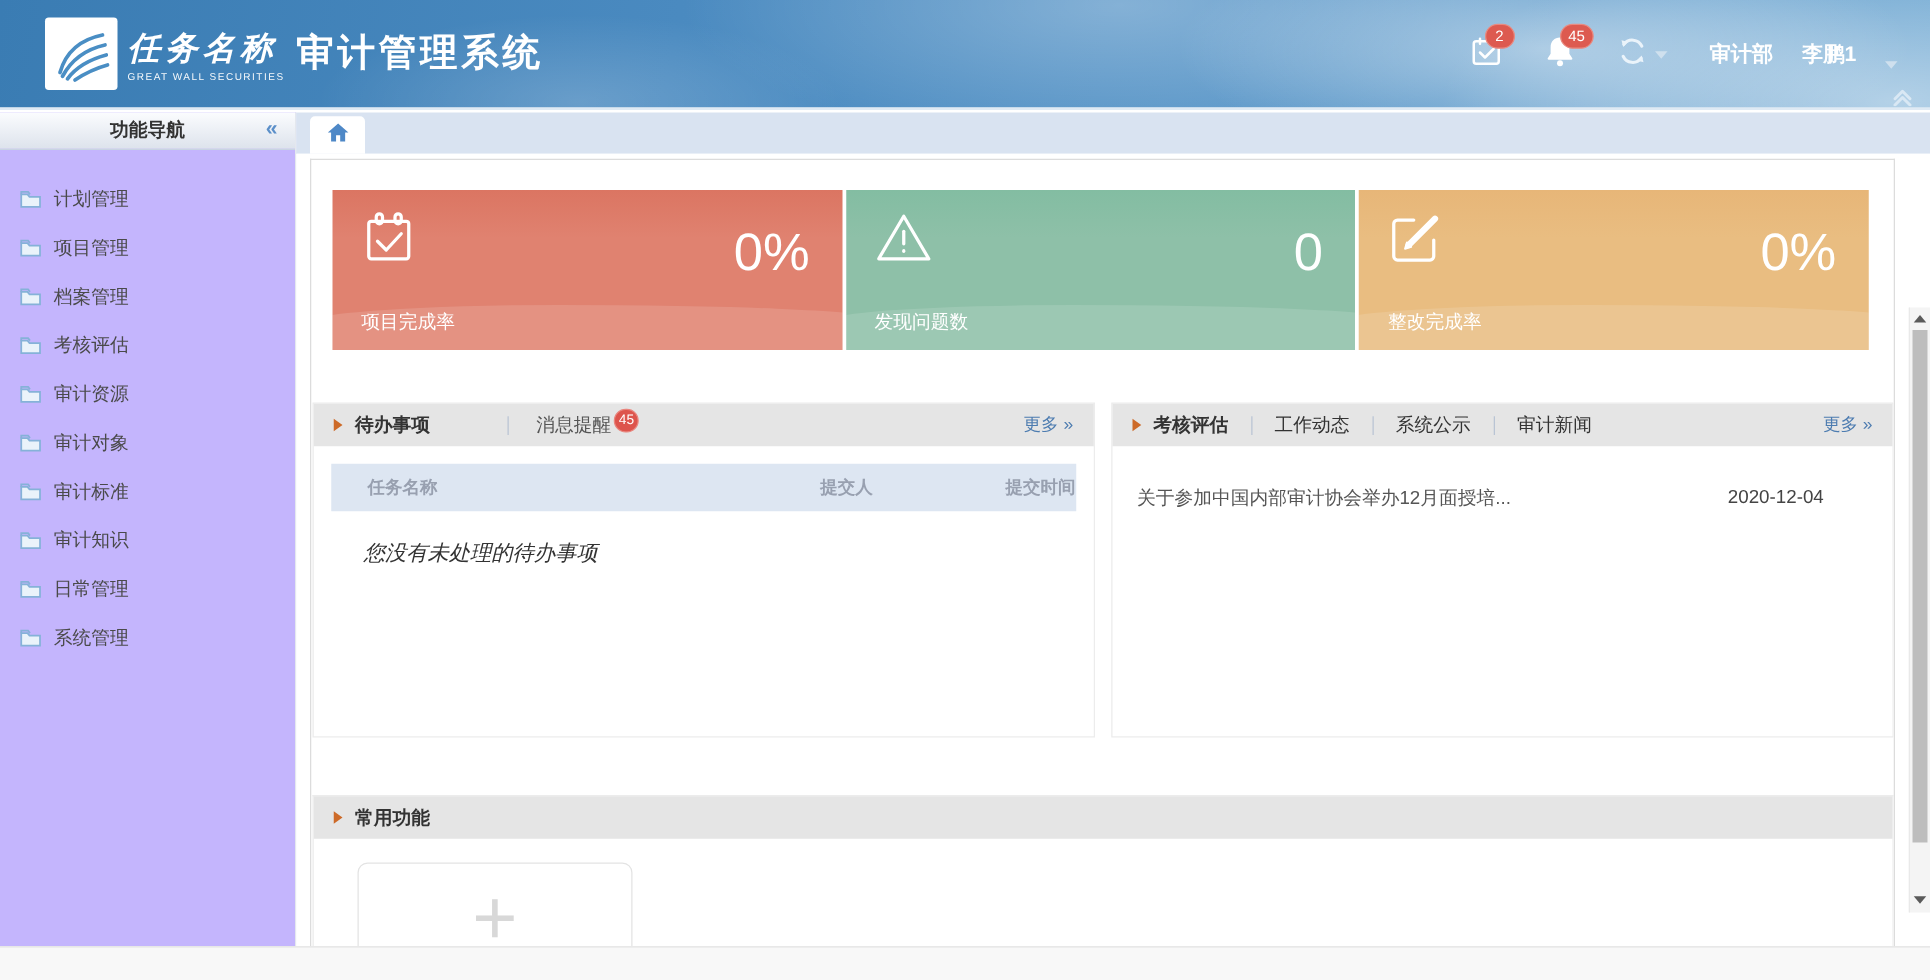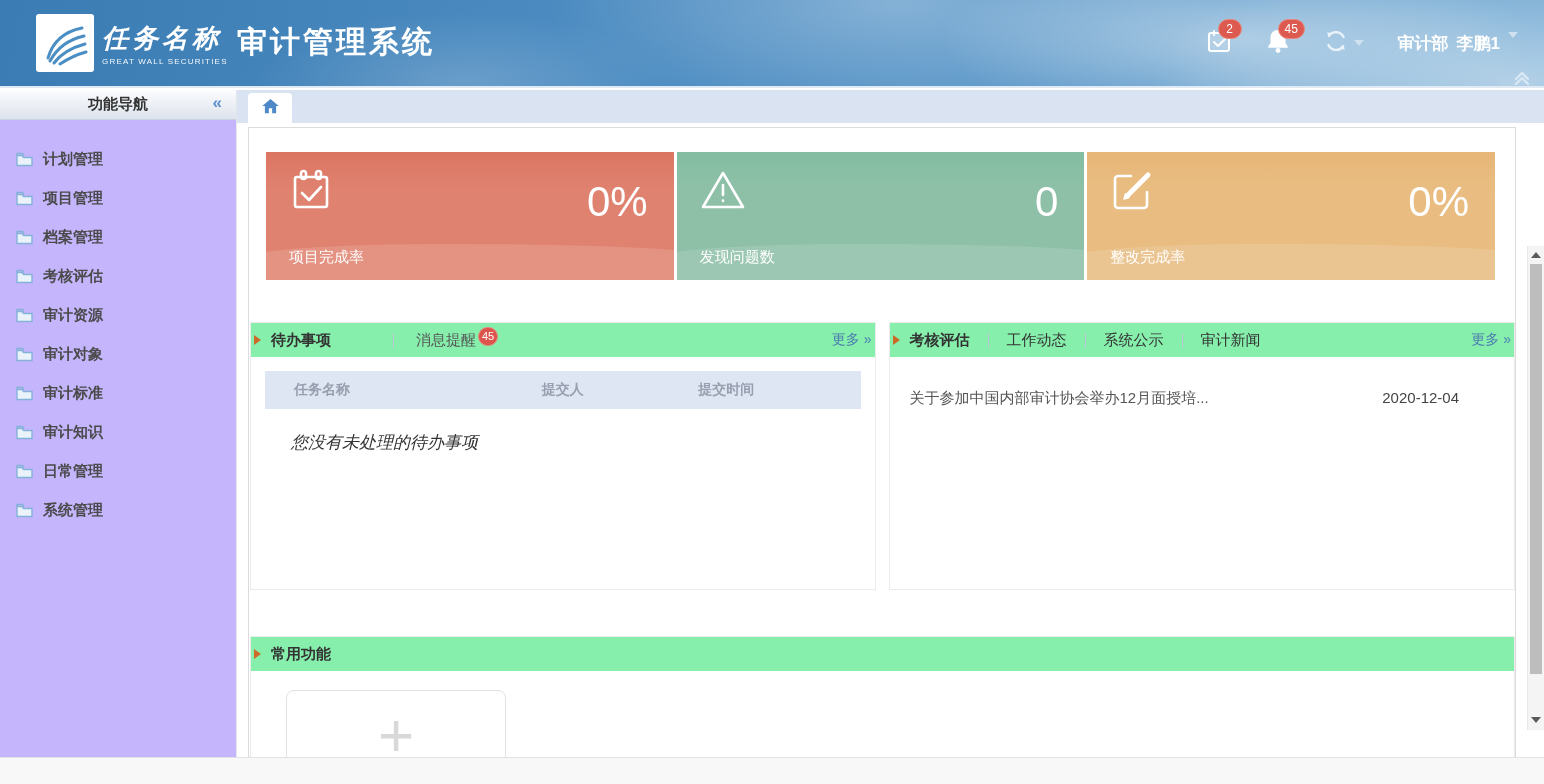--- a/index.html
+++ b/index.html
@@ -22,29 +22,29 @@
   .brand-cn { font-family:"Liberation Serif","DejaVu Serif",serif; font-style:italic; font-weight:bold; font-size:26px; letter-spacing:4px; }
   .brand-en { font-size:8px; letter-spacing:1.2px; margin-top:1px; opacity:.95; }
   .app-title { position:absolute; left:237px; top:22px; color:#fff; font-size:30px; font-weight:bold; letter-spacing:3px; }
   .topbar-right { position:absolute; right:26px; top:28px; display:flex; align-items:center; gap:34px; }
   .icon-badge { position:relative; cursor:pointer; }
   .badge { position:absolute; top:-9px; left:12px; min-width:24px; height:20px; padding:0 6px;
     background:#dd5a50; border:1px solid #e98a80; border-radius:11px; color:#fff; font-size:12px;
     display:flex; align-items:center; justify-content:center; }
   .refresh-wrap { display:flex; align-items:center; gap:6px; cursor:pointer; }
   .caret { width:0; height:0; border-left:5px solid transparent; border-right:5px solid transparent; border-top:6px solid #cfe0ee; }
-  .user-wrap { display:flex; align-items:flex-start; gap:8px; color:#fff; font-size:17px; font-weight:bold; cursor:pointer; }
+  .user-wrap { display:flex; align-items:flex-end; gap:23px; color:#fff; font-size:17px; font-weight:bold; cursor:pointer; }
   .collapse-chevron { position:absolute; right:12px; bottom:1px; cursor:pointer; line-height:0; }
 
   
   .sidebar { position:absolute; left:0; top:90px; width:237px; bottom:27px; background:#c4b5fd; border-right:1px solid #e4e8ee; }
   .sidebar-header { height:30px; background:linear-gradient(#fbfcfe,#dde3ec); border-bottom:1px solid #c9d4e2;
     display:flex; align-items:center; justify-content:center; font-size:15px; font-weight:bold; color:#333; position:relative; }
   .sidebar-collapse { position:absolute; right:14px; top:3px; color:#5b8fc9; font-size:17px; font-weight:bold; cursor:pointer; }
-  .nav-list { padding-top:20px;font-weight:bold; }
+  .nav-list { padding-top:20px; }
   .nav-item { display:flex; align-items:center; gap:10px; padding:10px 0 10px 16px; font-size:15px; color:#4a4a4a; cursor:pointer; }
   .folder-ic { line-height:0; }
 
   
   .tabbar { position:absolute; left:237px; top:90px; right:0; height:33px; background:#d9e3f1; padding-left:11px; }
   .tab-home { width:44px; height:30px; margin-top:3px; background:#fff; border-radius:4px 4px 0 0;
     display:flex; align-items:center; justify-content:center; cursor:pointer; }
 
   
   .main { position:absolute; left:237px; top:123px; right:0; bottom:27px; background:#fff; }
@@ -59,35 +59,35 @@
   .card-green  { background:linear-gradient(#83bda2,#8ec0a8 30%,#8ec0a8); }
   .card-yellow { background:linear-gradient(#e7b678,#e9bd81 30%,#e9bd81); }
   .card-ic { position:absolute; left:22px; top:15px; line-height:0; }
   .card-value { position:absolute; right:26px; top:20px; font-size:42px; line-height:60px; }
   .card-label { position:absolute; left:23px; bottom:13px; font-size:15px; z-index:1; }
 
   .panels { display:flex; gap:13px; margin:42px 0 0 1px; height:268px; }
   .panel { background:#fff; border:1px solid #ececec; }
   .panel-left { width:626px; }
   .panel-right { width:627px; }
-  .panel-hd { height:34px; background:#86efac; display:flex; align-items:center; padding:0 3px; font-size:15px; color:#333; }
+  .panel-hd { height:34px; background:#e5e5e5; display:flex; align-items:center; padding:0 16px; font-size:15px; color:#333; }
   .tri { width:0; height:0; border-top:5px solid transparent; border-bottom:5px solid transparent; border-left:7px solid #cd6a28; margin-right:10px; flex:none; }
   .panel-title { font-weight:bold; cursor:default; }
   .hd-sep { width:1px; height:15px; background:#b9c4d4; }
   .sub-tab { color:#555; cursor:pointer; }
   .hd-tab { color:#333; cursor:pointer; }
   .hd-tab.active { font-weight:bold; }
   .more-link { margin-left:auto; color:#4d7cb0; font-size:14px; cursor:pointer; }
   .mini-badge { display:inline-flex; align-items:center; justify-content:center; min-width:19px; height:19px; padding:0 3px;
     background:#dd544c; border:1px solid #e9857d; border-radius:10px; color:#fff; font-size:11px; margin-left:2px; transform:translateY(-4px); }
 
   .todo-table-hd { margin:14px 14px 0; height:38px; background:#dde6f2; display:grid;
     grid-template-columns:45% 27% 28%; align-items:center; font-size:14px; font-weight:bold; color:#98a0b0;padding-left:16px; }
   .todo-table-hd .c1 { padding-left:13px; }
-  .todo-table-hd .c2,.todo-table-hd .c3 { text-align:left; }
+  .todo-table-hd .c2,.todo-table-hd .c3 { text-align:right; }
   .todo-empty { padding:22px 0 0 40px; font-size:17px; color:#333;font-style:italic; }
 
   .news-list { padding-top:24px; }
   .news-item { display:flex; justify-content:space-between; padding:8px 55px 8px 20px; font-size:15px; cursor:pointer; }
   .news-title { color:#555; }
   .news-date { color:#444; }
 
   .common-panel { margin:46px 0 0 1px; width:1265px; background:#fff; border:1px solid #ececec; border-bottom:none; }
   .common-body { padding:19px 0 30px 35px; }
   .plus-card { width:220px; height:90px; border:1px solid #e3e3e3; border-radius:8px; background:#fff;

